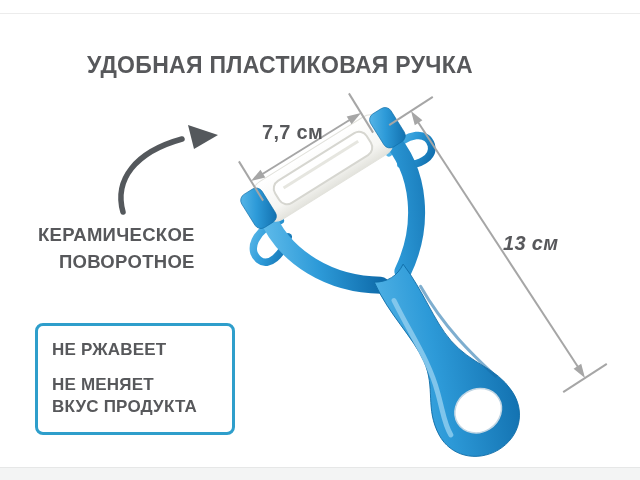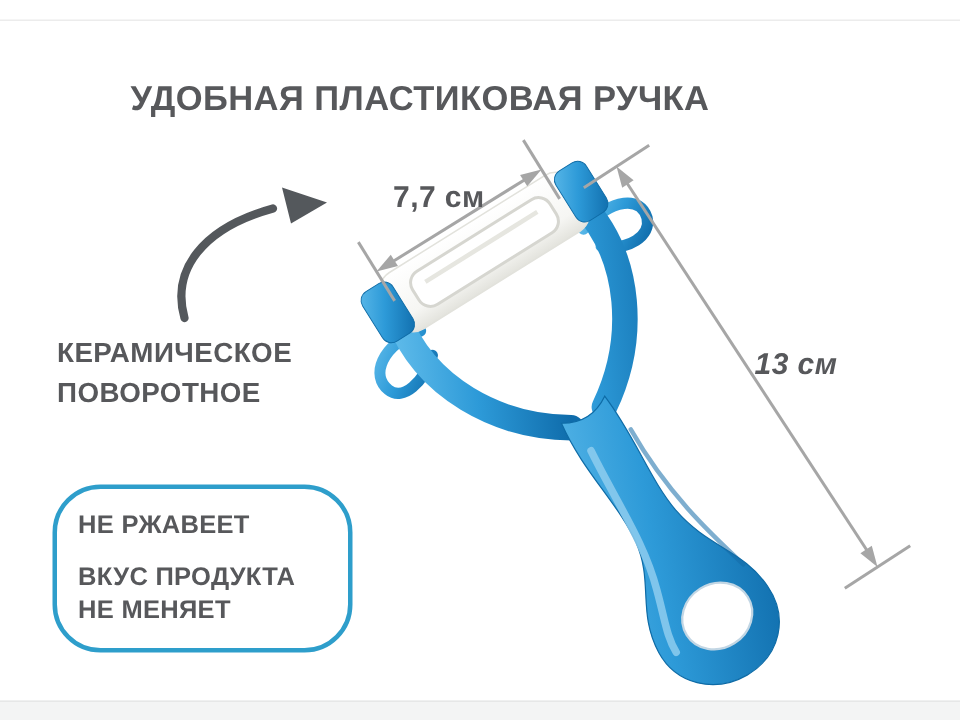--- a/index.html
+++ b/index.html
@@ -22,25 +22,25 @@
   .stage{position:relative;width:640px;height:480px;overflow:hidden;background:var(--background);}
   .top-edge{position:absolute;left:0;top:13px;width:640px;height:1px;background:#ececec;}
   .bottom-strip{position:absolute;left:0;top:467px;width:640px;height:13px;background:#f3f4f4;border-top:1px solid #e6e7e7;}
   .title{
     position:absolute;left:0;top:40px;width:560px;text-align:center;
     font-size:23px;font-weight:bold;color:var(--text-gray);letter-spacing:.3px;white-space:nowrap;margin-top:12px;
   }
   .blade-label{
     position:absolute;left:38px;top:221px;
     font-size:18.5px;font-weight:bold;color:var(--text-gray);
-    line-height:27px;letter-spacing:.3px;
+    line-height:27px;letter-spacing:.3px;text-align:right;
   }
   .features-box{
     position:absolute;left:35px;top:323px;width:200px;height:112px;
-    border:3px solid var(--box-border-blue);border-radius:32px;box-sizing:border-box;
+    border:3px solid var(--box-border-blue);border-radius:8px;box-sizing:border-box;
     padding:13px 12px 0 14px;
   }
   .features-box .feature{
     font-size:17px;font-weight:bold;color:var(--text-gray);line-height:22px;letter-spacing:.2px;
   }
   .features-box .feature + .feature{margin-top:13px;}
   .dim-label{
     position:absolute;font-size:20px;font-weight:bold;color:var(--text-gray);
     letter-spacing:.3px;white-space:nowrap;
   }
@@ -129,22 +129,22 @@
   </svg>
 
   <div class="blade-label">
     <div>КЕРАМИЧЕСКОЕ</div>
     <div>ПОВОРОТНОЕ</div>
   </div>
 
   <div class="features-box">
     <div class="feature">НЕ РЖАВЕЕТ</div>
     <div class="feature">
+      <div>НЕ МЕНЯЕТ</div>
       <div>ВКУС ПРОДУКТА</div>
-      <div>НЕ МЕНЯЕТ</div>
     </div>
   </div>
 
   <div class="dim-label width">7,7 см</div>
   <div class="dim-label length">13 см</div>
 
   <div class="bottom-strip"></div>
 </div>
 
 </body></html>

